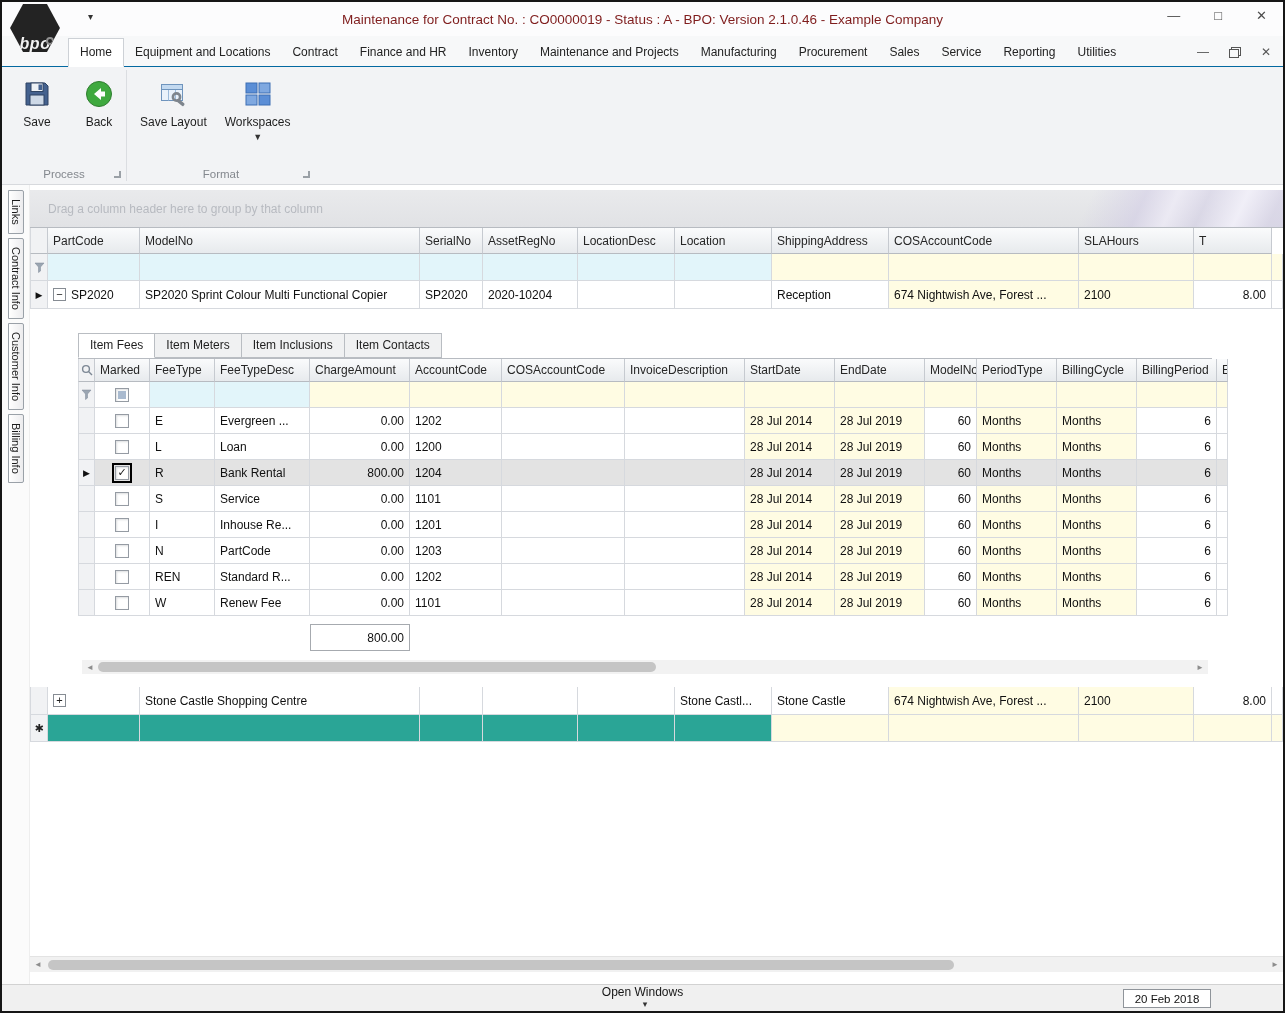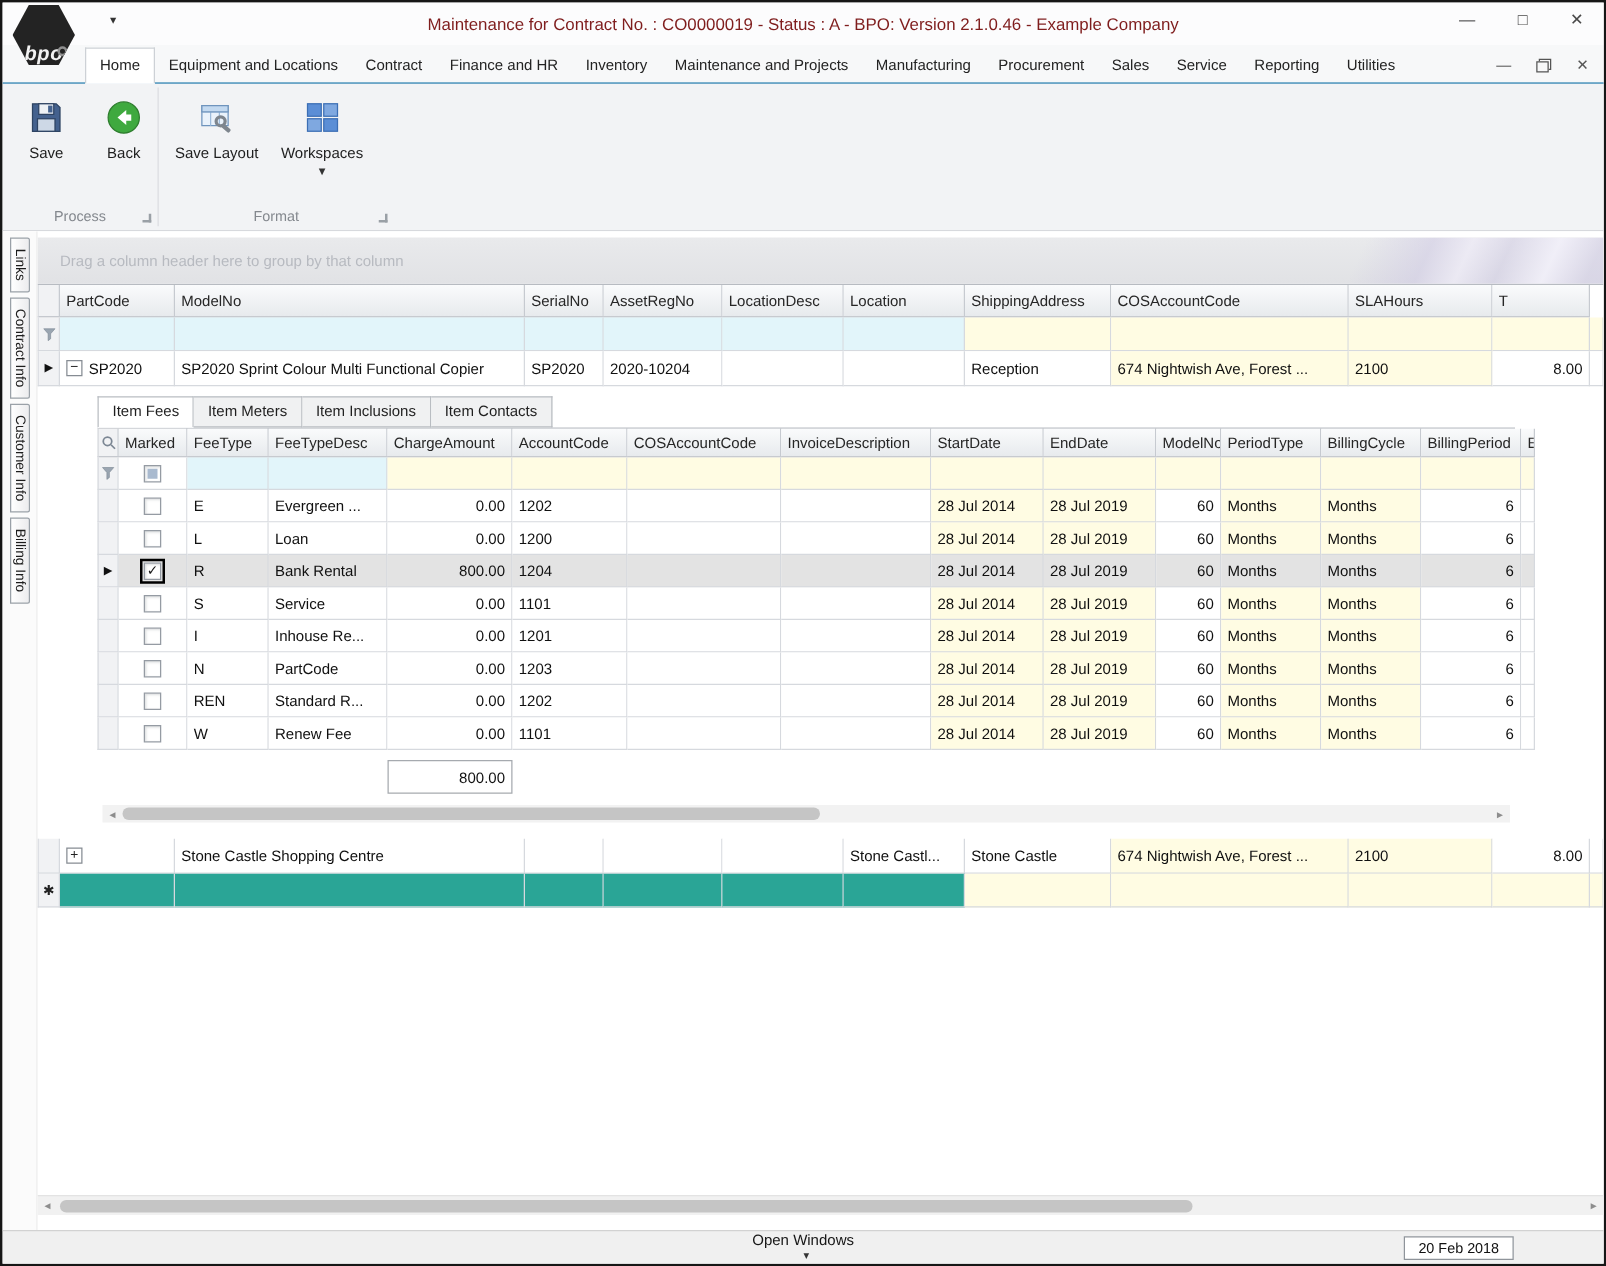--- a/index.html
+++ b/index.html
@@ -56,21 +56,21 @@
 .ind{background:#f1f2f4;justify-content:center;padding:0;}
 .cyan{background:var(--cyan,#e2f5fa);}
 .cream{background:var(--cream,#fffce3);}
 .teal{background:var(--teal,#2aa596);}
 .right{justify-content:flex-end;}
 .arrow{font-size:9px;color:#111;}
 .newstar{font-size:11px;color:#222;}
 .expander{width:13px;height:13px;border:1px solid #868c93;background:#fff;display:inline-flex;align-items:center;justify-content:center;font-size:11px;line-height:1;margin-right:5px;flex:none;color:#222;}
 
 
-.detail{margin-left:48px;width:1134px;margin-top:8px;margin-bottom:13px;}
+.detail{margin-left:48px;width:1134px;margin-top:24px;margin-bottom:13px;}
 .dtabs{display:flex;height:25px;align-items:flex-end;}
 .dtab{padding:4px 11px 5px;font-size:12px;color:#1f1f1f;background:#f0f1f2;border:1px solid #b9bdc2;border-left:none;}
 .dtab:first-child{border-left:1px solid #b9bdc2;}
 .dtab.active{background:#fff;border-bottom-color:#fff;}
 .dg-row{display:grid;grid-template-columns:17px 55px 65px 95px 100px 92px 123px 120px 90px 90px 52px 80px 80px 80px 1fr;}
 .dg-header{height:24px;border-top:1px solid #b7bbc1;}
 .dg-filter{height:26px;}
 .dg-data{height:26px;}
 .c-center{justify-content:center;}
 .cb{width:14px;height:14px;border:1px solid #959ba3;background:#fff;display:flex;align-items:center;justify-content:center;font-size:11px;color:#151515;box-shadow:inset 1px 1px 2px rgba(60,70,80,.18);flex:none;}

